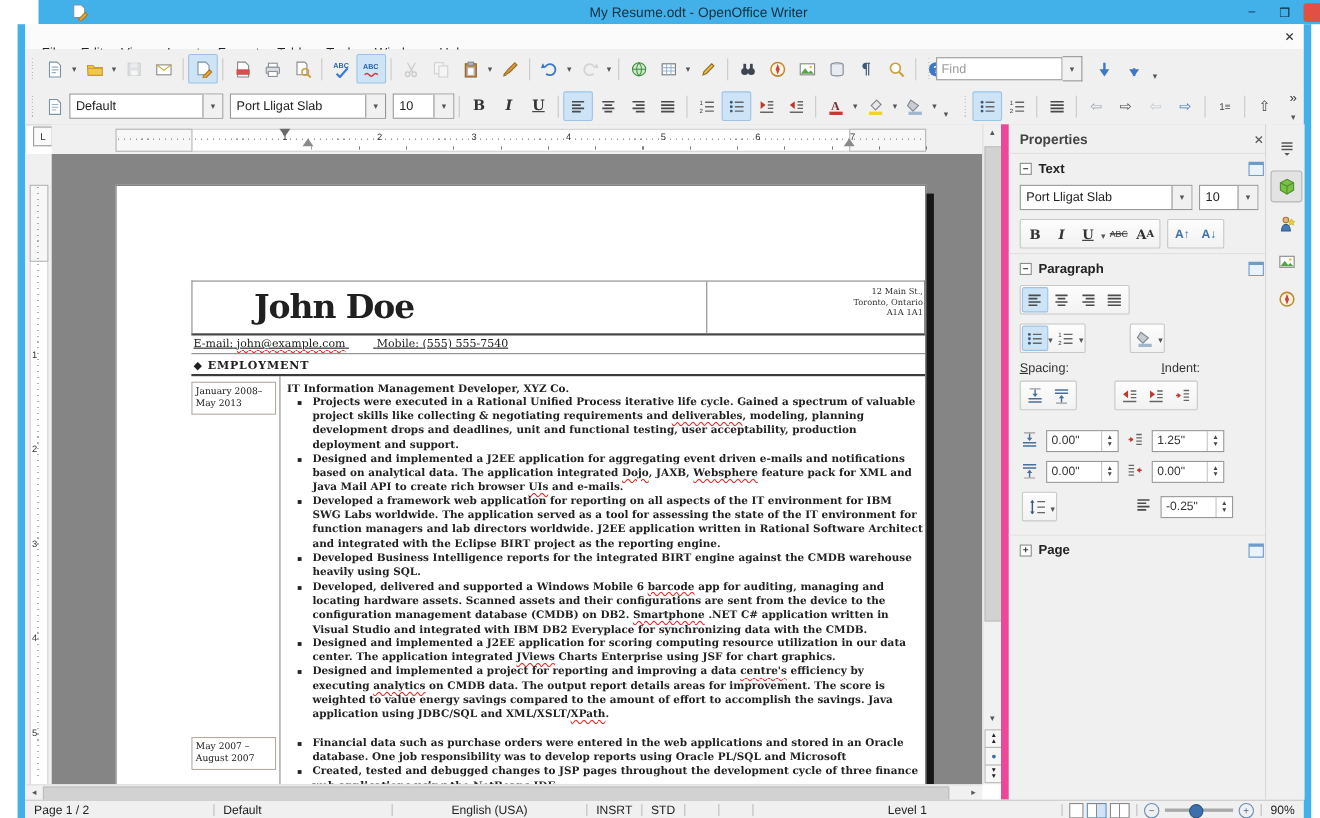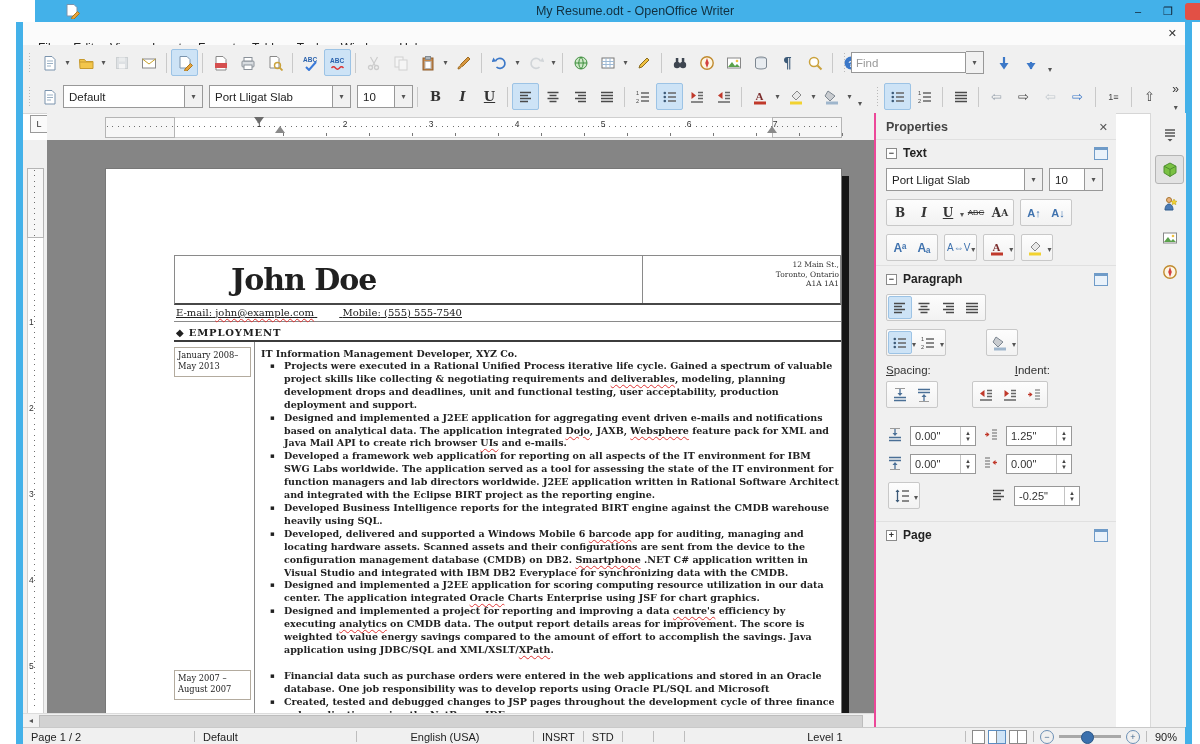--- a/index.html
+++ b/index.html
@@ -82,21 +82,21 @@
   .sq{text-decoration:underline;text-decoration-style:wavy;text-decoration-color:#e03333;text-decoration-thickness:1px;text-underline-offset:1.5px;}
   
   .vscroll{left:893px;top:113px;width:17px;height:600px;background:#f1f1f1;border-left:1px solid #dcdcdc;}
   .sbtn{position:absolute;left:0;width:16px;height:16px;display:flex;align-items:center;justify-content:center;font-size:7px;color:#555;}
   .vthumb{position:absolute;left:1px;top:20px;width:14px;height:430px;background:#d2d2d2;border:1px solid #bdbdbd;}
   .navbtn{position:absolute;left:1px;width:15px;height:15px;border:1px solid #b9b9b9;background:#f7f7f7;display:flex;flex-direction:column;align-items:center;justify-content:center;line-height:5px;font-size:6px;color:#222;}
   .hscroll{left:23px;top:713px;width:870px;height:14px;background:#f1f1f1;border-top:1px solid #dcdcdc;}
   .hthumb{position:absolute;left:16px;top:1px;width:822px;height:11px;background:#d2d2d2;border:1px solid #bdbdbd;}
   .hbtn{position:absolute;top:0;width:16px;height:13px;display:flex;align-items:center;justify-content:center;font-size:8px;color:#555;}
   
-  .sidebar{left:874px;top:113px;width:240px;height:614px;background:#f0f0f0;border-left:2px solid #ec4899;font-size:12px;color:#333;}
+  .sidebar{left:910px;top:113px;width:240px;height:614px;background:#f0f0f0;border-left:7px solid #ec4899;font-size:12px;color:#333;}
   .sbheader{display:flex;align-items:center;padding:7px 8px 5px 10px;}
   .sbheader .t{font-weight:bold;font-size:12.5px;color:#444;}
   .sbheader .x{margin-left:auto;font-size:11px;color:#555;}
   .section-h{display:flex;align-items:center;gap:6px;padding:6px 8px 4px 10px;border-top:1px solid #e0e0e0;font-weight:bold;color:#222;}
   .colbox{width:9px;height:9px;border:1px solid #8a8a8a;background:#fff;display:flex;align-items:center;justify-content:center;font-size:9px;line-height:7px;color:#333;}
   .undock{margin-left:auto;width:12px;height:9px;border:1px solid #6f9bc8;border-top:3px solid #6f9bc8;background:#eaf2fa;}
   .sbrow{display:flex;align-items:center;gap:6px;padding:4px 10px;}
   .btngrp{display:flex;align-items:center;border:1px solid #c8c8c8;background:linear-gradient(#fdfdfd,#f2f2f2);border-radius:2px;padding:1px;}
   .sbtn2{min-width:22px;height:21px;display:flex;align-items:center;justify-content:center;border:1px solid transparent;border-radius:2px;font-size:12px;}
   .sbtn2.active{background:#cde3f6;border-color:#9cc3e5;}
@@ -694,21 +694,21 @@
                 <div class="datebox">January 2008–<br>May 2013</div>
               </div>
               <div class="ccol">
                 <div class="jobtitle">IT Information Management Developer, XYZ Co.</div>
                 <ul class="blist">
                   <li>Projects were executed in a Rational Unified Process iterative life cycle. Gained a spectrum of valuable project skills like collecting &amp; negotiating requirements and <span class="sq">deliverables</span>, modeling, planning development drops and deadlines, unit and functional testing, user acceptability, production deployment and support.</li>
                   <li>Designed and implemented a J2EE application for aggregating event driven e-mails and notifications based on analytical data. The application integrated <span class="sq">Dojo</span>, JAXB, <span class="sq">Websphere</span> feature pack for XML and Java Mail API to create rich browser <span class="sq">UIs</span> and e-mails.</li>
                   <li>Developed a framework web application for reporting on all aspects of the IT environment for IBM SWG Labs worldwide. The application served as a tool for assessing the state of the IT environment for function managers and lab directors worldwide. J2EE application written in Rational Software Architect and integrated with the Eclipse BIRT project as the reporting engine.</li>
                   <li>Developed Business Intelligence reports for the integrated BIRT engine against the CMDB warehouse heavily using SQL.</li>
                   <li>Developed, delivered and supported a Windows Mobile 6 <span class="sq">barcode</span> app for auditing, managing and locating hardware assets. Scanned assets and their configurations are sent from the device to the configuration management database (CMDB) on DB2. <span class="sq">Smartphone</span> .NET C# application written in Visual Studio and integrated with IBM DB2 Everyplace for synchronizing data with the CMDB.</li>
-                  <li>Designed and implemented a J2EE application for scoring computing resource utilization in our data center. The application integrated <span class="sq">Oracle</span> Charts Enterprise using JSF for chart graphics.</li>
+                  <li>Designed and implemented a J2EE application for scoring computing resource utilization in our data center. The application integrated <span class="sq">JViews</span> Charts Enterprise using JSF for chart graphics.</li>
                   <li>Designed and implemented a project for reporting and improving a data <span class="sq">centre's</span> efficiency by executing <span class="sq">analytics</span> on CMDB data. The output report details areas for improvement. The score is weighted to value energy savings compared to the amount of effort to accomplish the savings. Java application using JDBC/SQL and XML/XSLT/<span class="sq">XPath</span>.</li>
                 </ul>
               </div>
             </div>
             <div class="entry">
               <div class="dcol">
                 <div class="datebox">May 2007 –<br>August 2007</div>
               </div>
               <div class="ccol">
                 <ul class="blist">
@@ -767,46 +767,20 @@
         <span class="sbtn2 glyphbtn">B</span>
         <span class="sbtn2 glyphbtn" style="font-style:italic">I</span>
         <span class="sbtn2 glyphbtn" style="text-decoration:underline">U</span>
         <span class="dda"></span>
         <span class="sbtn2" style="font-size:8px;text-decoration:line-through">ABC</span>
         <span class="sbtn2 glyphbtn">A<span style="font-size:9px">A</span></span>
       </span>
       <span class="btngrp">
         <span class="sbtn2" style="color:#3f72ae;font-weight:bold;font-size:11px">A↑</span>
         <span class="sbtn2" style="color:#3f72ae;font-weight:bold;font-size:11px">A↓</span>
-      </span>
-    </div>
-    <div class="sbrow">
-      <span class="btngrp">
-        <span class="sbtn2" style="font-weight:bold;color:#3f72ae">Aᵃ</span>
-        <span class="sbtn2" style="font-weight:bold;color:#3f72ae">Aₐ</span>
-      </span>
-      <span class="btngrp">
-        <span class="sbtn2" style="font-size:10px;color:#3f72ae">A⇔V</span>
-        <span class="dda"></span>
-      </span>
-      <span class="btngrp">
-        <span class="sbtn2">
-            <svg class="icon16">
-              <use href="#s-fontcol"></use>
-            </svg>
-          </span>
-        <span class="dda"></span>
-      </span>
-      <span class="btngrp">
-        <span class="sbtn2">
-            <svg class="icon16">
-              <use href="#s-highl"></use>
-            </svg>
-          </span>
-        <span class="dda"></span>
       </span>
     </div>
     <div class="section-h">
       <span class="colbox">−</span>
       <span>Paragraph</span>
       <span class="undock"></span>
     </div>
     <div class="sbrow">
       <span class="btngrp">
         <span class="sbtn2 active">

